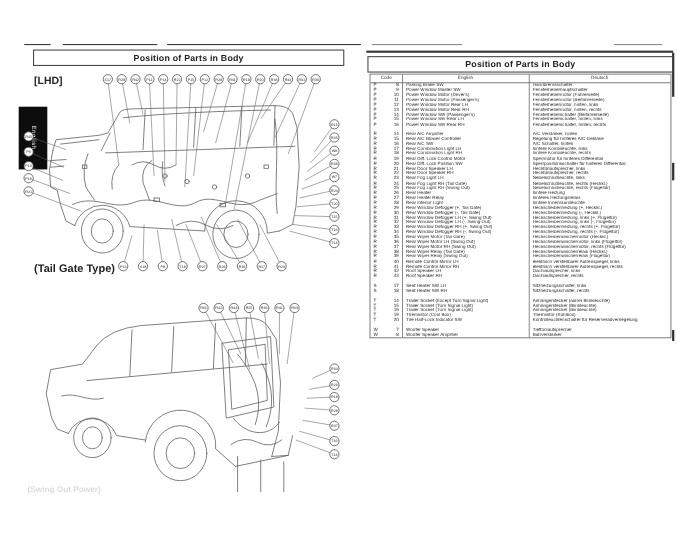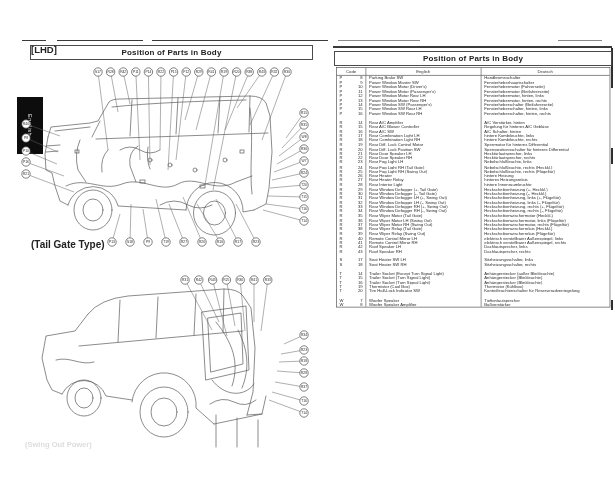--- a/index.html
+++ b/index.html
@@ -9,21 +9,21 @@
 
   
   .scanline{position:absolute;background:#3a3a3a;}
   .scanline.faint{background:#8a8a8a;}
   .edge-mark{position:absolute;background:#2f2f2f;width:2px;}
 
   
   .ltitle-box{left:30px;top:45px;width:281px;height:13px;border:1px solid #4a4a4a;
               display:flex;align-items:center;justify-content:center;}
   .ltitle-box span{font-size:8px;font-weight:bold;letter-spacing:.2px;}
-  .lhd{left:31px;top:44px;font-size:9.5px;font-weight:bold;}
+  .lhd{left:31px;top:68px;font-size:9.5px;font-weight:bold;}
   .side-tab{left:17px;top:97px;width:26px;height:57px;background:#0d0d0d;
             display:flex;align-items:center;justify-content:center;}
   .side-tab span{writing-mode:vertical-rl;color:#f2f2f2;font-size:5.5px;letter-spacing:.6px;}
   .cap1{left:31px;top:239px;font-size:10px;font-weight:bold;}
   .cap2{left:25px;top:440px;font-size:7.5px;font-weight:bold;color:#9a9a9a;opacity:.35;
         width:84px;overflow:hidden;white-space:nowrap;}
 
   
   .rtitle-box{left:334px;top:51px;width:276px;height:13px;border:1px solid #4a4a4a;
               display:flex;align-items:center;justify-content:center;}

